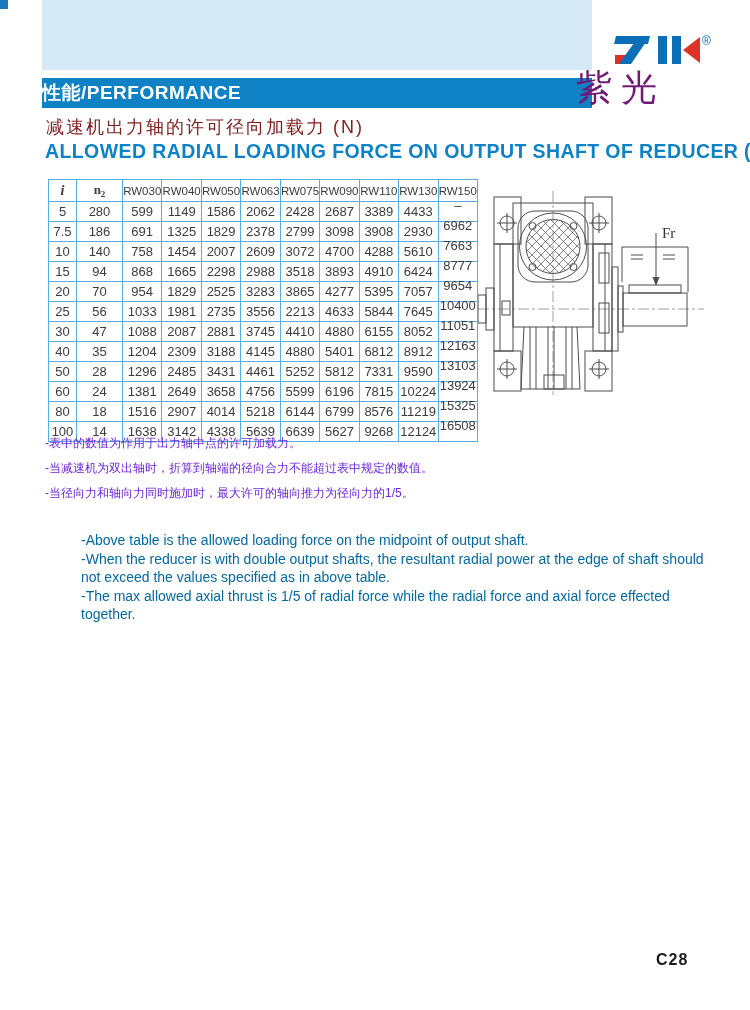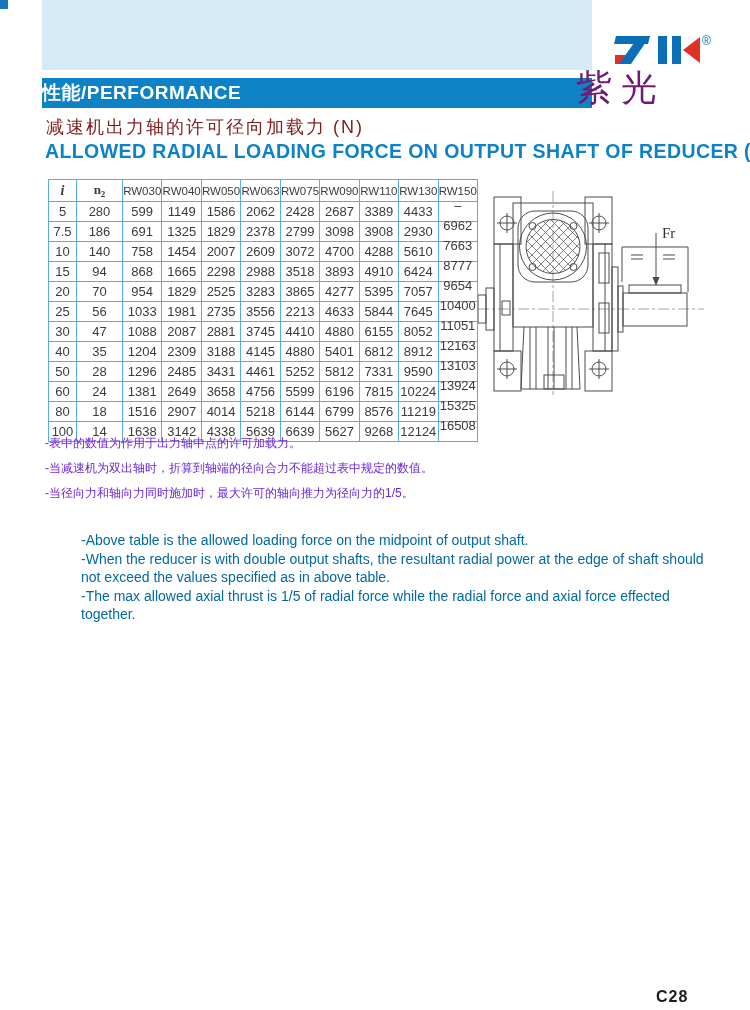--- a/index.html
+++ b/index.html
@@ -35,21 +35,21 @@
   .perf-table th sub{font-family:"Liberation Serif",serif;font-weight:bold;font-size:9px;}
   .shift-up{position:relative;top:-6px;display:inline-block;}
 
   .drawing{position:absolute;left:478px;top:183px;width:235px;height:255px;}
 
   .notes-zh{position:absolute;left:45px;top:431px;color:#6d28d9;font-size:12px;}
   .notes-zh div{line-height:25px;white-space:nowrap;}
   .notes-en{position:absolute;left:45px;top:531px;color:#0369a1;font-size:14px;margin-left:36px;}
   .notes-en div{line-height:18.6px;white-space:nowrap;}
 
-  .page-number{position:absolute;left:656px;top:988px;font-size:16px;font-weight:bold;
+  .page-number{position:absolute;left:656px;top:951px;font-size:16px;font-weight:bold;
                color:#1c1c1c;letter-spacing:1px;}
 </style>
 </head>
 <body>
 
 <div id="page">
 
   <div class="corner-mark"></div>
   <div class="top-block"></div>
 

